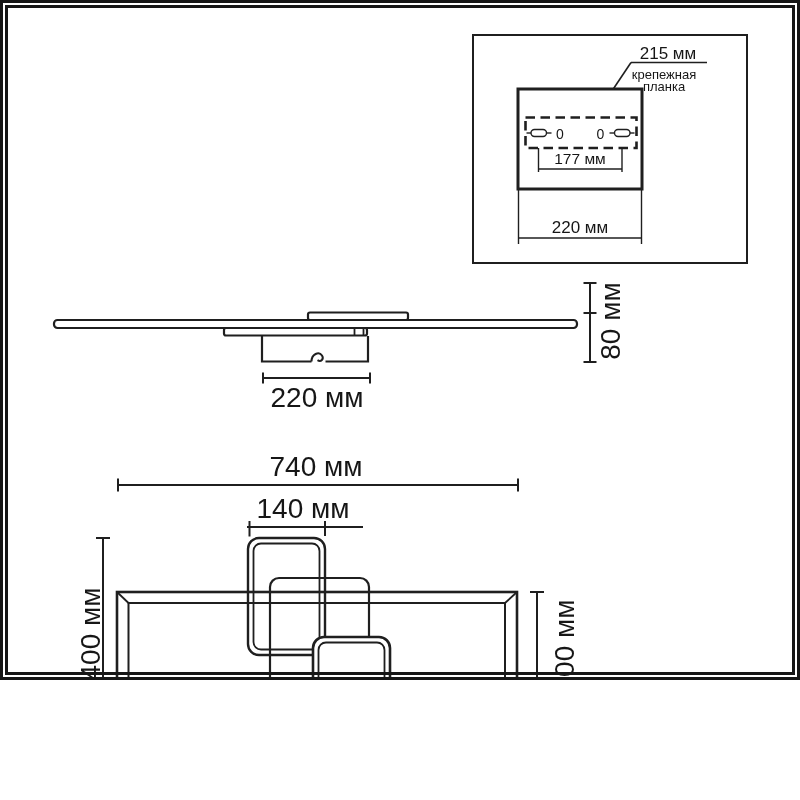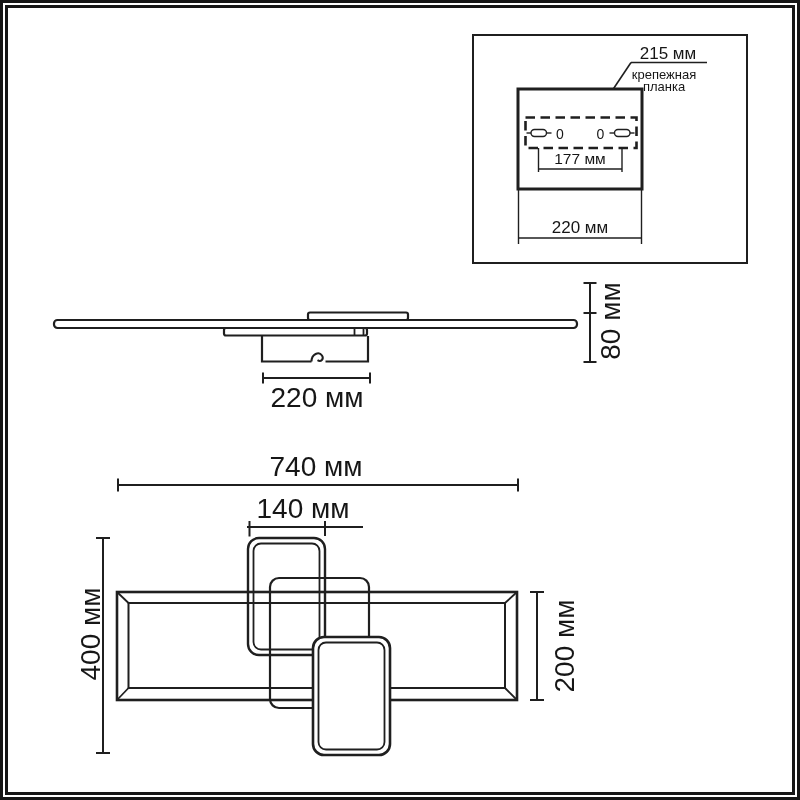--- a/index.html
+++ b/index.html
@@ -1,19 +1,19 @@
 <!DOCTYPE html>
 <html><head>
 <meta charset="utf-8">
 <style>
   html, body { margin: 0; padding: 0; background: #ffffff; }
   .canvas {
     position: relative;
     width: 800px;
-    height: 800px;
+    height: 680px;
     background: #ffffff;
     overflow: hidden;
     font-family: "Liberation Sans", "DejaVu Sans", sans-serif;
     text-align: right;
   }
   .border-outer {
     position: absolute; inset: 0;
     border: 3px solid #161616;
     pointer-events: none;
   }

